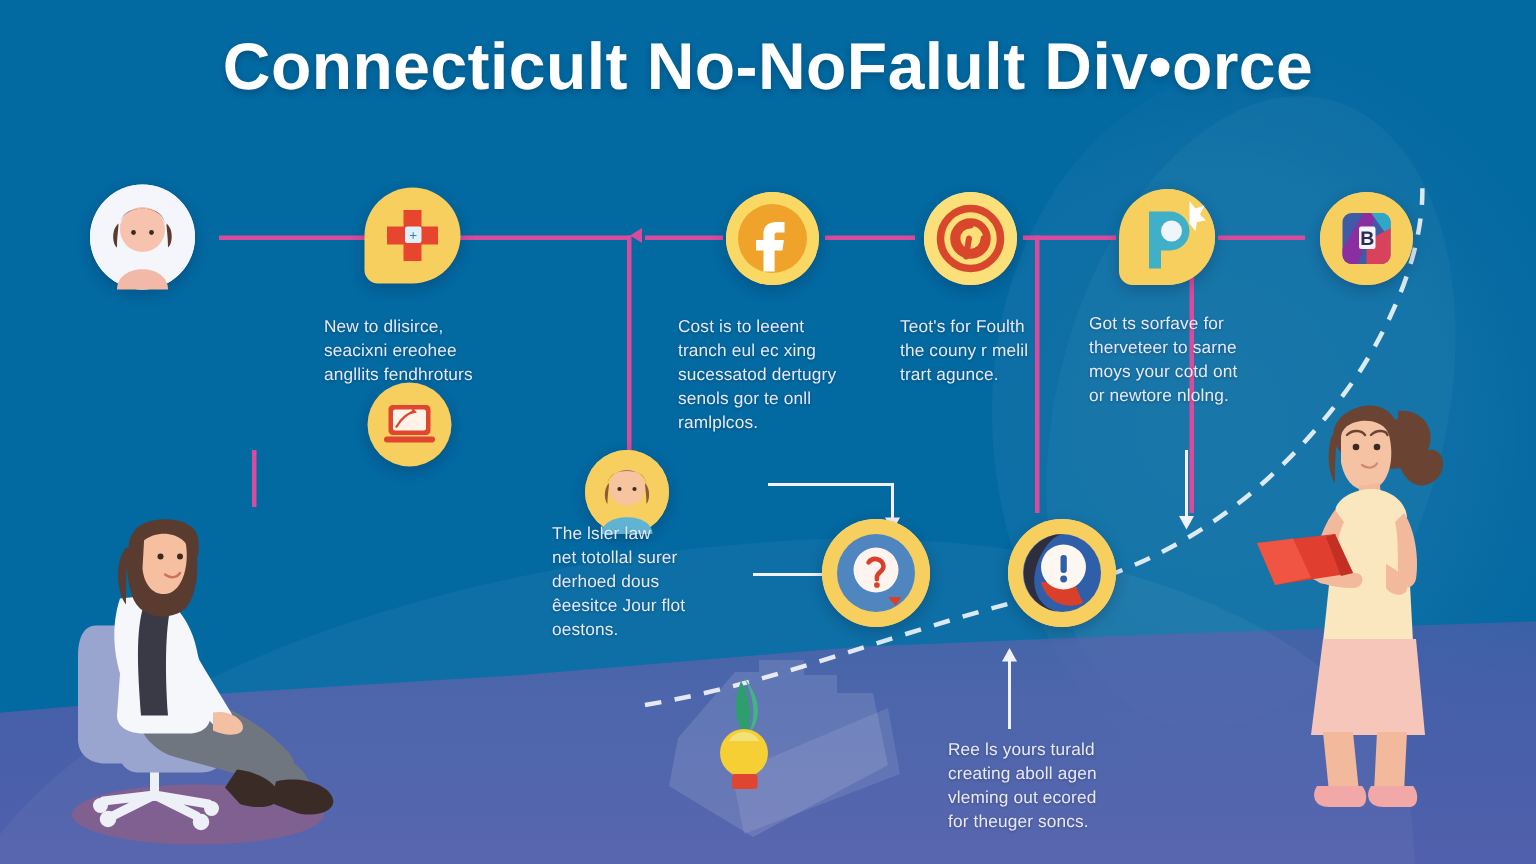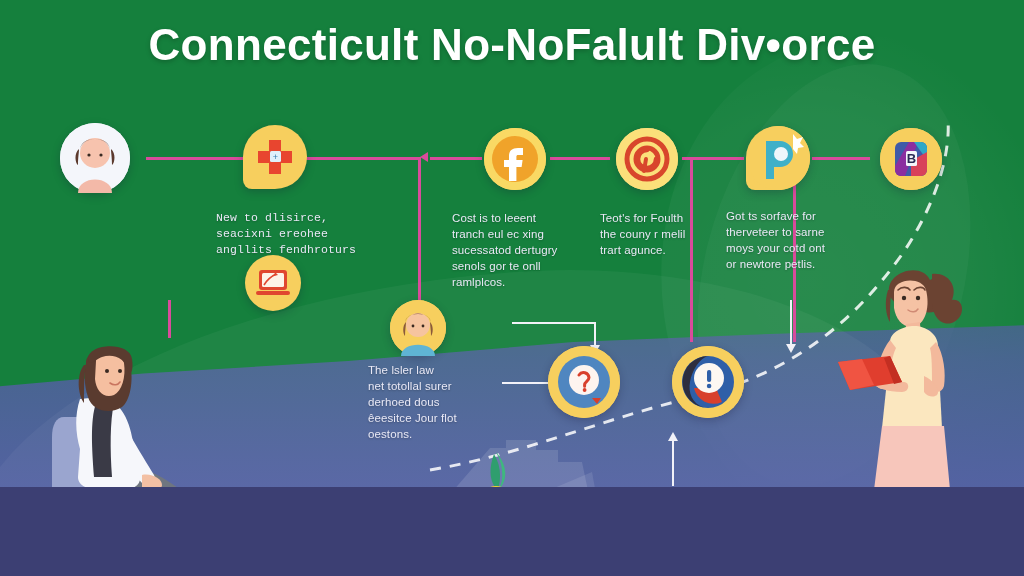--- a/index.html
+++ b/index.html
@@ -1,22 +1,22 @@
 <!DOCTYPE html>
 <html><head>
 <meta charset="utf-8">
 <title>Connecticult No-NoFalult Div-orce</title>
 <style>
   html,body{margin:0;padding:0;background:#3c3f73;}
   *{box-sizing:border-box;}
   #canvas{
     position:relative;
-    width:1024px;height:487px;
+    width:1024px;height:576px;
     overflow:hidden;
-    background:#15803d;
+    background:#0369a1;
     font-family:"Liberation Sans","DejaVu Sans",sans-serif;
     color:#ffffff;
   }
   
   .bg-layer{position:absolute;inset:0;pointer-events:none;}
   .swoosh-a{
     position:absolute;right:-60px;top:40px;width:420px;height:520px;
     background:radial-gradient(ellipse at 35% 45%, rgba(255,255,255,.055) 0%, rgba(255,255,255,.04) 42%, rgba(255,255,255,0) 66%);
     border-radius:50% 45% 50% 55%;
     transform:rotate(-8deg);
@@ -303,41 +303,45 @@
     <path d="M20 60 L58 16 L74 16 L74 8 L104 8 L104 18 L126 18 L126 30 L150 30 L160 78 L70 126 L14 92 Z" fill="#ffffff" opacity=".12"></path>
     <path d="M56 84 L160 40 L168 84 L64 124 Z" fill="#ffffff" opacity=".10"></path>
     <path d="M62 22 C56 38 58 52 66 58 C70 44 68 32 62 22 Z" fill="#2f9e6e"></path>
     <path d="M64 20 C72 34 72 50 66 58 C74 52 78 36 64 20 Z" fill="#3fb77f"></path>
     <circle cx="64" cy="70" r="16" fill="#f5cf33"></circle>
     <path d="M54 62 C58 54 70 54 74 62 Z" fill="#f2e27a"></path>
     <rect x="56" y="84" width="17" height="10" rx="2" fill="#e0452f"></rect>
   </svg>
 
 
-  <div class="cap" style="left:216px;top:210px;width:160px;white-space:pre-line;font-family:Liberation Mono, monospace;">New to dlisirce,
+  <div class="cap" style="left:216px;top:210px;width:160px;white-space:pre-line;">New to dlisirce,
 seacixni ereohee
 angllits fendhroturs</div>
 
   <div class="cap" style="left:452px;top:210px;width:168px;white-space:pre-line;">Cost is to leeent
 tranch eul ec xing
 sucessatod dertugry
 senols gor te onll
 ramlplcos.</div>
 
   <div class="cap" style="left:600px;top:210px;width:150px;white-space:pre-line;">Teot's for Foulth
 the couny r melil
 trart agunce.</div>
 
   <div class="cap" style="left:726px;top:208px;width:160px;white-space:pre-line;">Got ts sorfave for
 therveteer to sarne
 moys your cotd ont
-or newtore petlis.</div>
-
-
-  <div class="cap" style="left:368px;top:362px;width:150px;white-space:pre-line;">The lsler law
+or newtore nlolng.</div>
+
+
+  <div class="cap" style="left:368px;top:348px;width:150px;white-space:pre-line;">The lsler law
 net totollal surer
 derhoed dous
 êeesitce Jour flot
 oestons.</div>
 
+  <div class="cap" style="left:632px;top:492px;width:170px;white-space:pre-line;">Ree ls yours turald
+creating aboll agen
+vleming out ecored
+for theuger soncs.</div>
 
 
 </div>
 
 </body></html>

